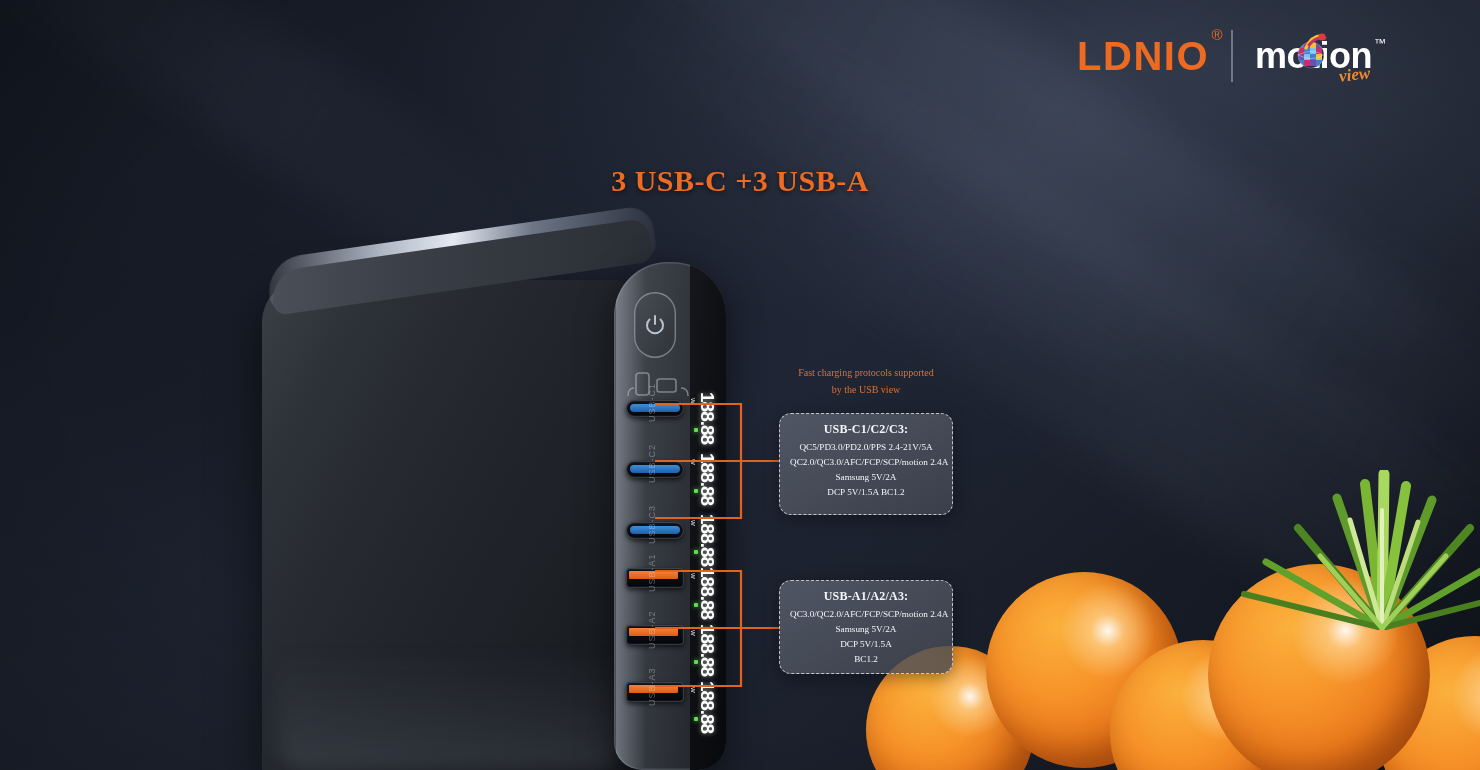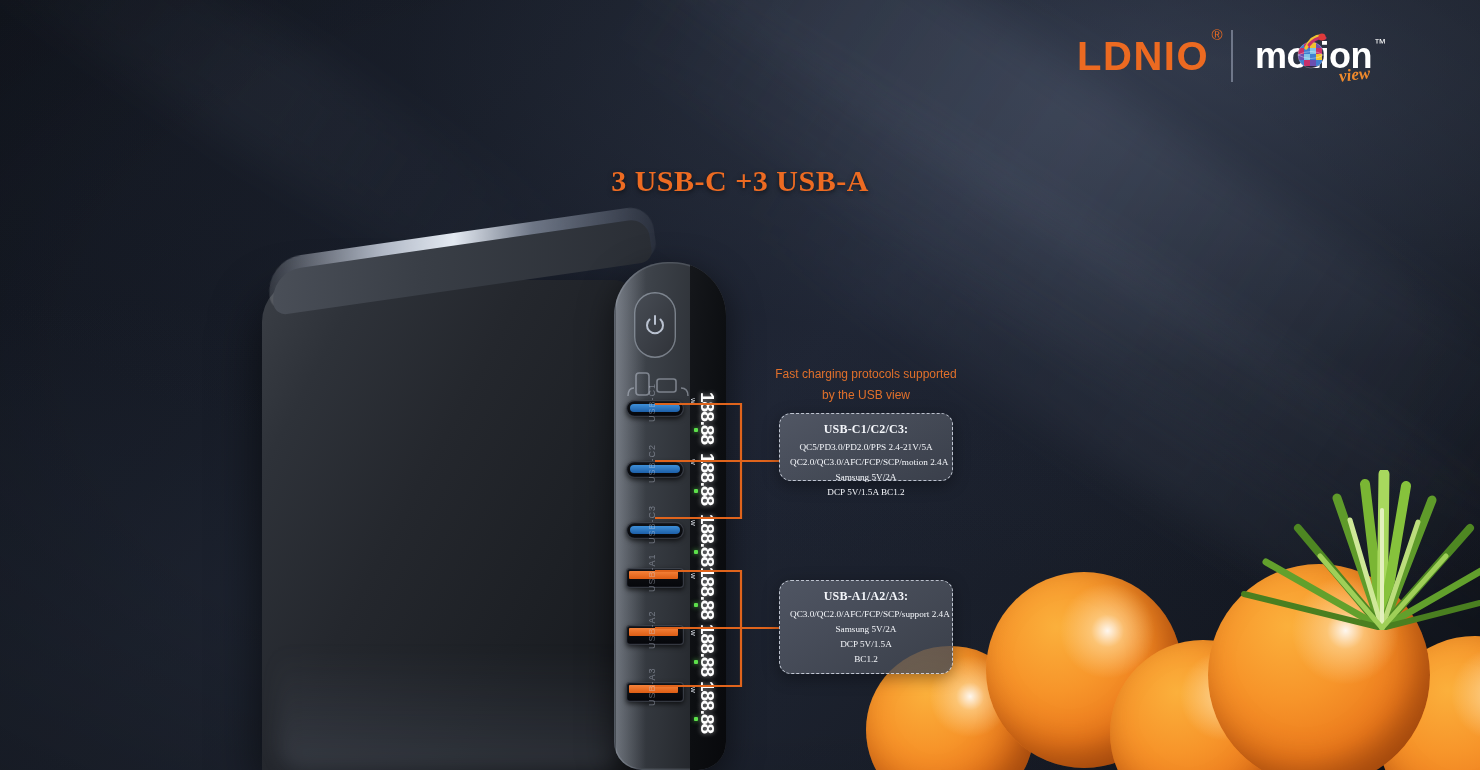--- a/index.html
+++ b/index.html
@@ -198,32 +198,32 @@
     font-size:6px; color:#e8ecf5; transform:rotate(90deg); transform-origin:left top;
   }
   .led-dot {
     position:absolute; width:4px; height:4px; border-radius:1px;
     background:#5ce04a; box-shadow:0 0 5px rgba(92,224,74,.85);
   }
 
   
   #callout-head {
     position:absolute; left:766px; top:364px; width:200px; text-align:center; z-index:30;
-    font-family:Liberation Sans, sans-serif; font-size:12px; color:#e1702b; line-height:1.72;
+    font-family:Liberation Serif, serif; font-size:10px; color:#e1702b; line-height:1.72;
   }
   .spec-box {
     position:absolute; z-index:30;
     border:1.5px dashed rgba(225,231,242,.78);
     border-radius:12px;
     background:linear-gradient(150deg, rgba(93,99,112,.80), rgba(66,71,82,.80));
     text-align:center; color:#f4f6fa;
     padding:8px 10px;
     box-shadow:0 4px 16px rgba(0,0,0,.35);
   }
-  #spec-c { left:779px; top:413px; width:174px; height:68px; }
+  #spec-c { left:779px; top:413px; width:174px; height:102px; }
   #spec-a { left:779px; top:580px; width:174px; height:94px; }
   .spec-title { font-size:12px; font-weight:bold; margin-bottom:3px; letter-spacing:.2px; }
   .spec-line { font-size:9.2px; line-height:1.62; white-space:nowrap; }
 
   #connectors { position:absolute; inset:0; z-index:25; pointer-events:none; }
 </style>
 </head>
 <body>
 
 <div id="stage">
@@ -398,19 +398,19 @@
   <div class="spec-box" id="spec-c">
     <div class="spec-title">USB-C1/C2/C3:</div>
     <div class="spec-line">QC5/PD3.0/PD2.0/PPS 2.4-21V/5A</div>
     <div class="spec-line">QC2.0/QC3.0/AFC/FCP/SCP/motion 2.4A</div>
     <div class="spec-line">Samsung 5V/2A</div>
     <div class="spec-line">DCP 5V/1.5A  BC1.2</div>
   </div>
 
   <div class="spec-box" id="spec-a">
     <div class="spec-title">USB-A1/A2/A3:</div>
-    <div class="spec-line">QC3.0/QC2.0/AFC/FCP/SCP/support 2.4A</div>
+    <div class="spec-line">QC3.0/QC2.0/AFC/FCP/SCP/motion 2.4A</div>
     <div class="spec-line">Samsung 5V/2A</div>
     <div class="spec-line">DCP 5V/1.5A</div>
     <div class="spec-line">BC1.2</div>
   </div>
 
 </div>
 
 </body></html>

